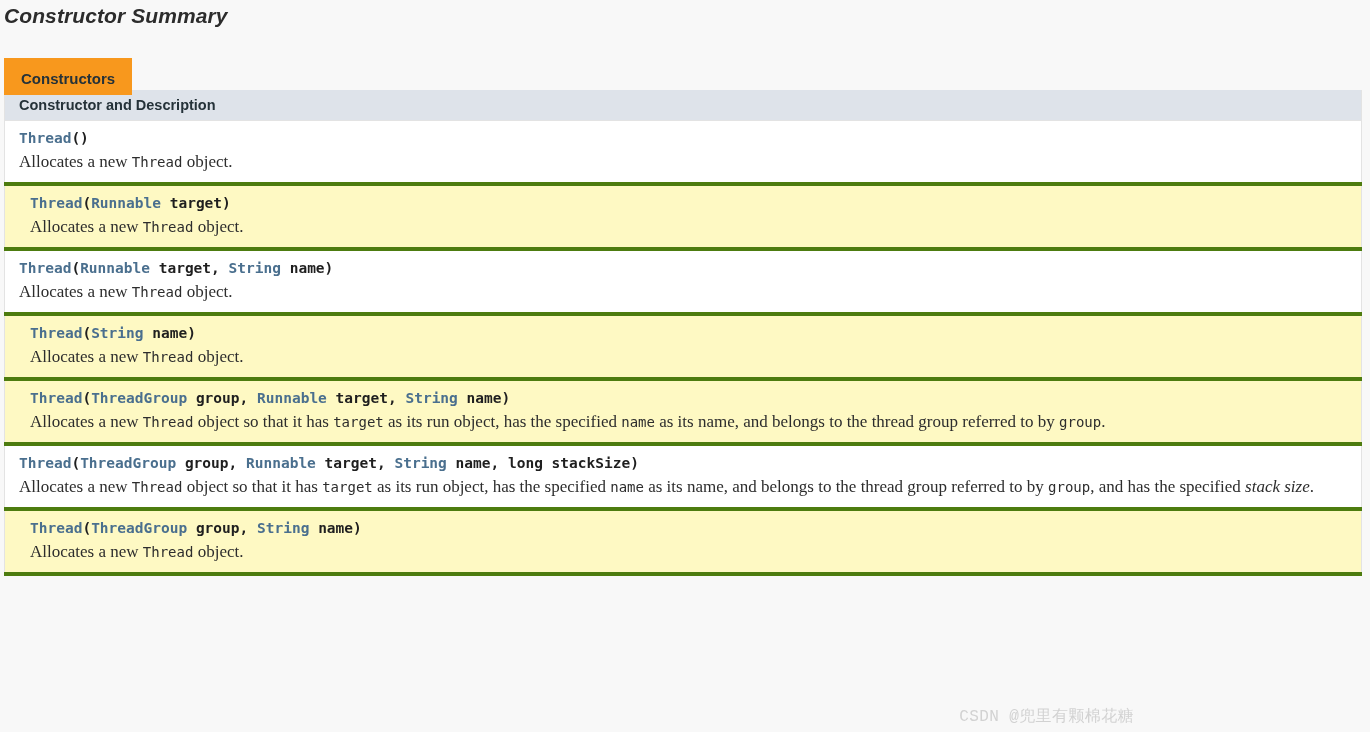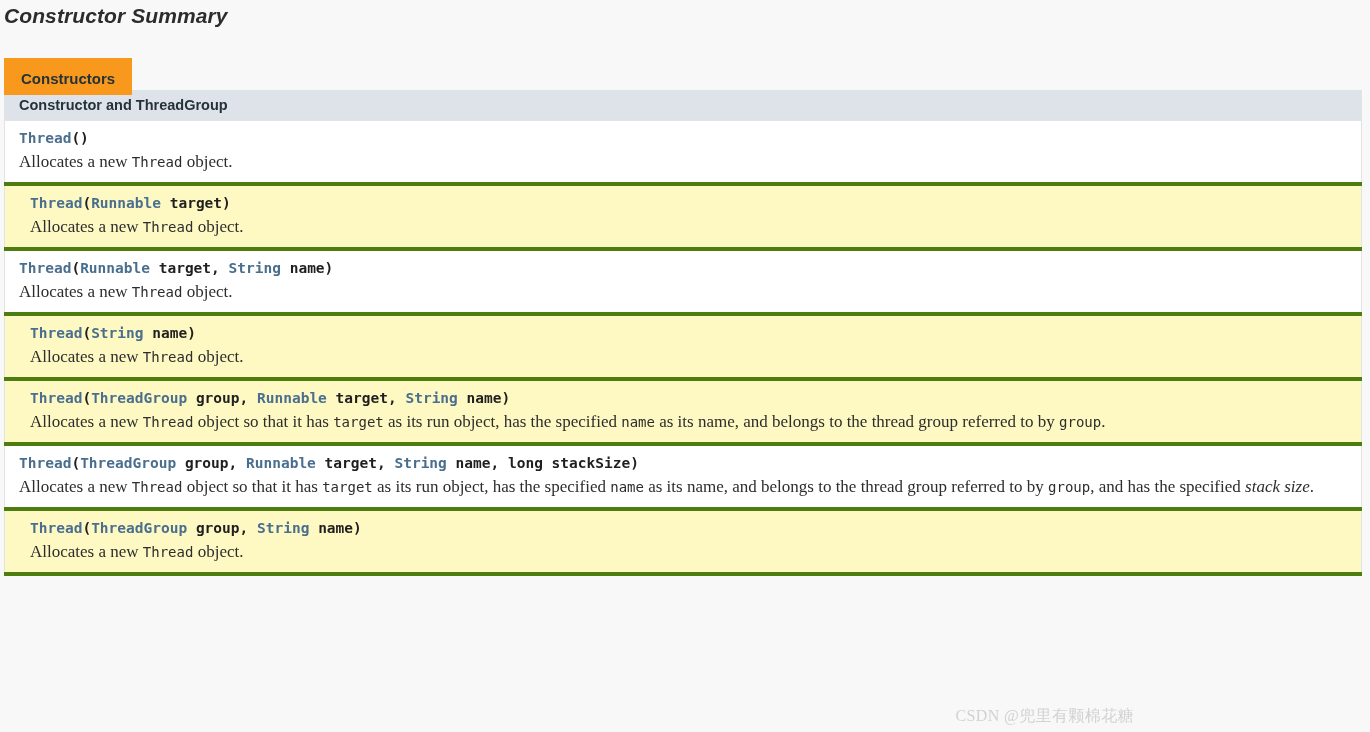--- a/index.html
+++ b/index.html
@@ -109,21 +109,21 @@
     font-size: 14px;
     color: #2d2d2d;
   }
   .desc i { font-style: italic; }
 
   
   .watermark {
     position: absolute;
     right: 8px;
     bottom: 5px;
-    font-family: Liberation Serif, serif;
+    font-family: Liberation Mono, monospace;
     font-size: 16px;
     color: #d2d2d2;
     letter-spacing: 0.4px;
     white-space: nowrap;
     pointer-events: none;
   }
 </style>
 </head>
 <body>
 
@@ -131,21 +131,21 @@
 
   <h2 class="section-title">Constructor Summary</h2>
 
   <div class="tab-strip">
     <span class="tab-active">Constructors</span>
   </div>
 
   <table class="summary-table">
     <thead>
       <tr>
-        <th>Constructor and ThreadGroup</th>
+        <th>Constructor and Description</th>
       </tr>
     </thead>
     <tbody>
 
       <tr class="row-plain">
         <td>
           <span class="sig"><span class="lnk">Thread</span><span class="punc">()</span></span>
           <span class="desc">Allocates a new <code>Thread</code> object.</span>
         </td>
       </tr>

